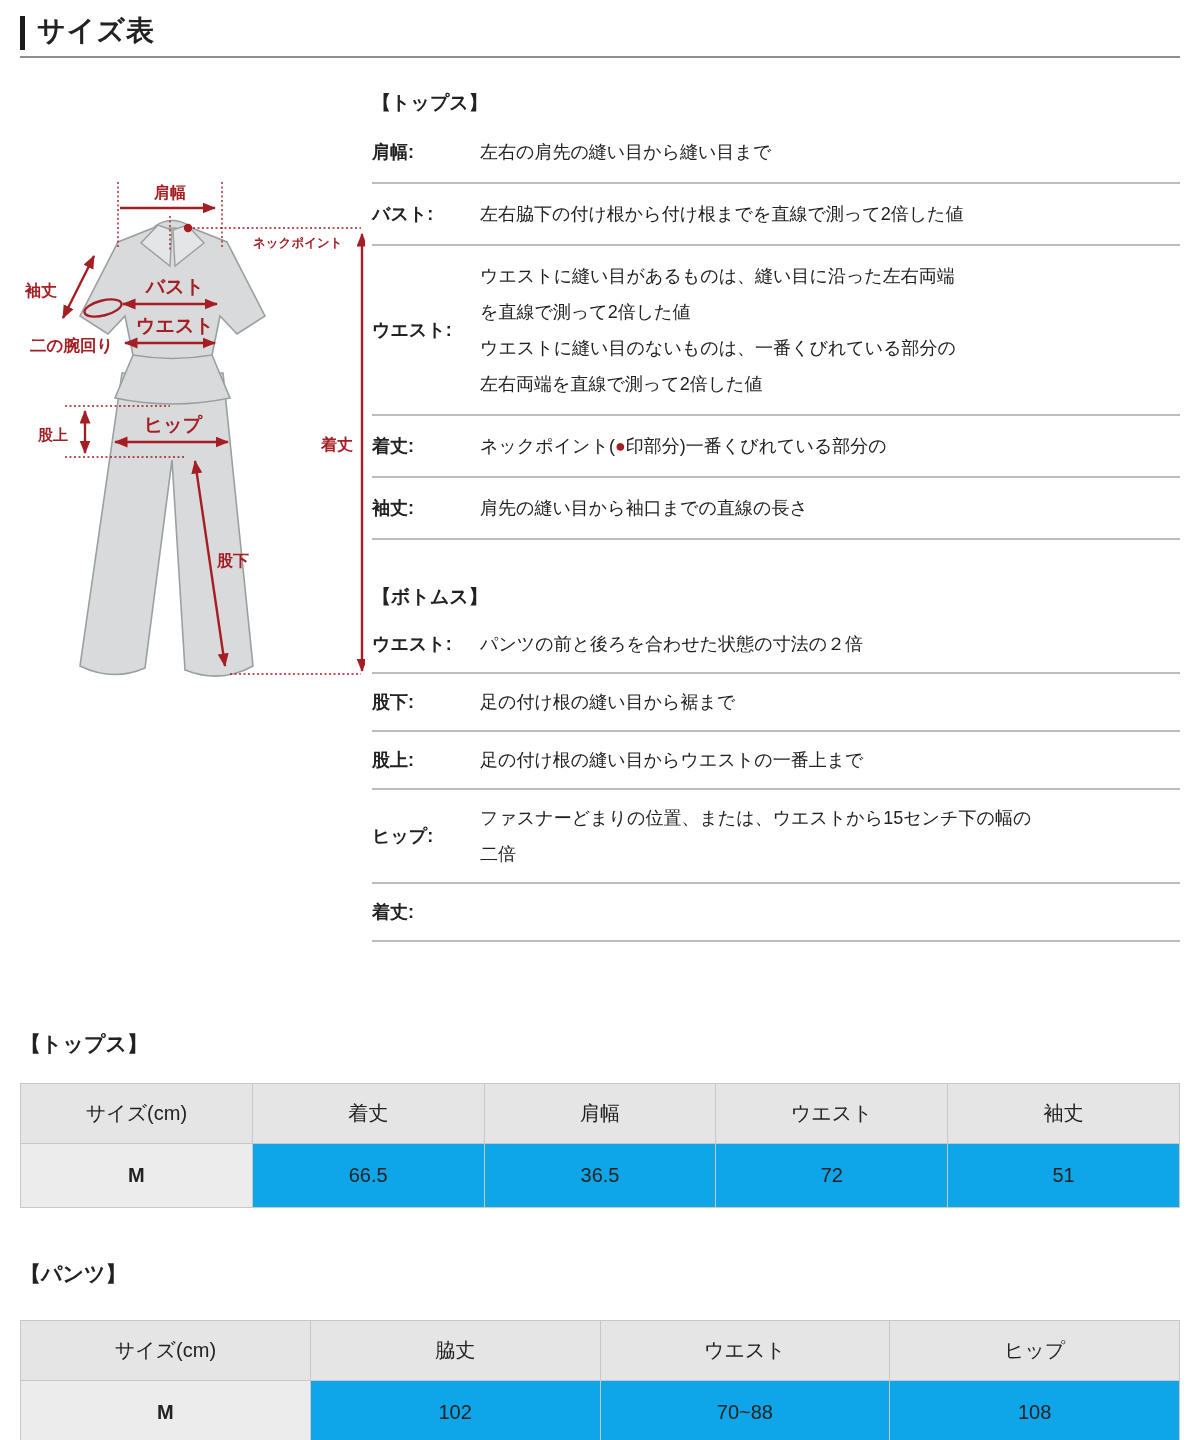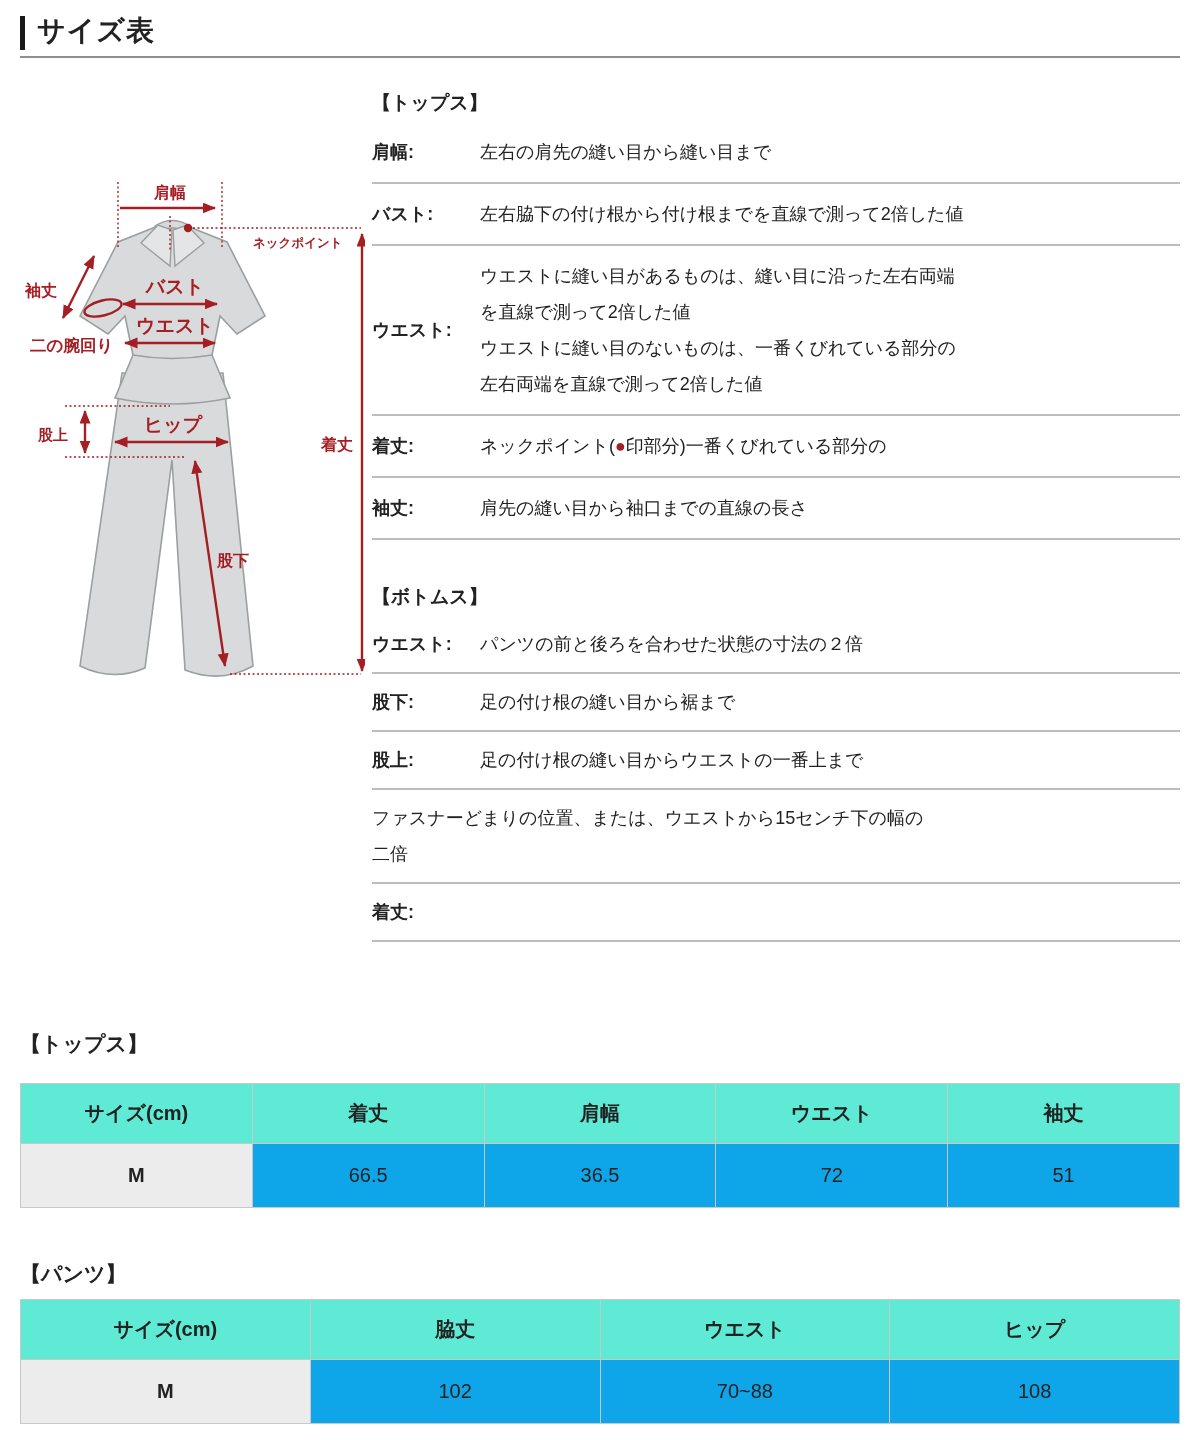--- a/index.html
+++ b/index.html
@@ -22,25 +22,25 @@
   .bottoms .def-row{padding:10px 0;}
   .def-term{width:108px;flex-shrink:0;font-weight:700;}
   .def-desc{flex:1;}
   .dot{color:#a51e23;}
   
   .tbl-block{position:absolute;left:20px;width:1160px;}
   .tbl-block.tops{top:1030px;}
   .tbl-block.pants{top:1260px;}
   .tbl-heading{margin:0;font-size:21px;font-weight:700;line-height:28px;}
   .tbl-block.tops .tbl-heading{margin-bottom:25px;}
-  .tbl-block.pants .tbl-heading{margin-bottom:11px;}
+  .tbl-block.pants .tbl-heading{margin-bottom:32px;}
   table{width:100%;border-collapse:collapse;table-layout:fixed;
         font-size:20px;}
   th,td{border:1px solid #c8c8c8;text-align:center;vertical-align:middle;}
-  th{height:57px;background:#5eead4;font-weight:700;}
+  th{height:57px;background:#e5e5e5;font-weight:400;}
   td{height:61px;font-weight:400;background:#0ea5e9;}
   td.size{background:#ececec;font-weight:700;}
   
   .dg-label{fill:#a51e23;font-weight:700;font-family:"Liberation Sans","DejaVu Sans",sans-serif;}
 </style>
 </head>
 <body>
 
 <div class="hdr">
   <span class="bar"></span>
@@ -158,20 +158,21 @@
       <span class="def-term">股下:</span>
       <span class="def-desc">足の付け根の縫い目から裾まで</span>
     </div>
 
     <div class="def-row">
       <span class="def-term">股上:</span>
       <span class="def-desc">足の付け根の縫い目からウエストの一番上まで</span>
     </div>
 
     <div class="def-row">
+      <span class="def-term">ヒップ:</span>
       <span class="def-desc">
         <div>ファスナーどまりの位置、または、ウエストから15センチ下の幅の</div>
         <div>二倍</div>
       </span>
     </div>
 
     <div class="def-row">
       <span class="def-term">着丈:</span>
     </div>
   </section>

